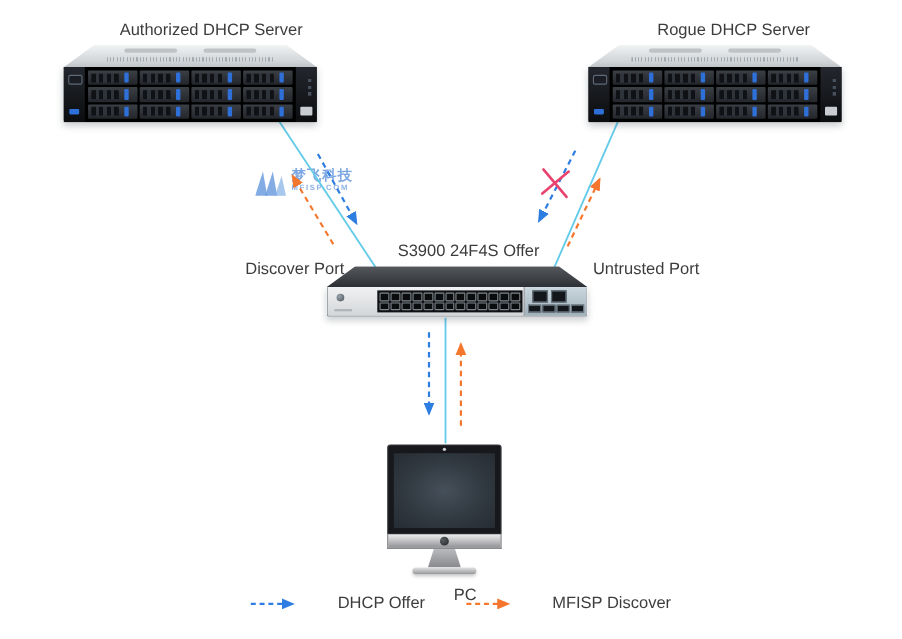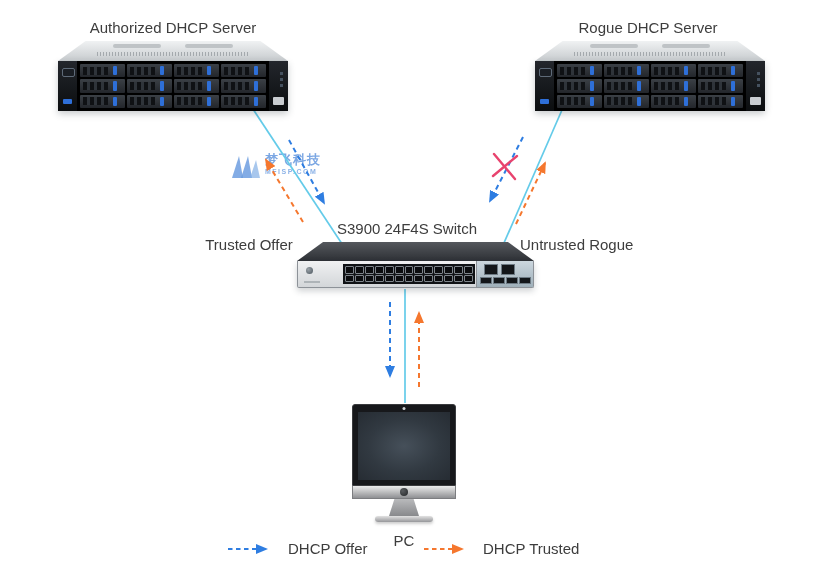--- a/index.html
+++ b/index.html
@@ -1,20 +1,20 @@
 <!DOCTYPE html>
 <html><head>
 <meta charset="utf-8">
 <style>
   html,body{margin:0;padding:0;background:#ffffff;}
   #stage{
     position:relative;width:820px;height:581px;background:#ffffff;overflow:hidden;
     font-family:"Liberation Sans","DejaVu Sans",sans-serif;color:#3d3d3d;
   }
-  .lbl{position:absolute;font-size:15px;color:#3d3d3d;white-space:nowrap;z-index:5;}
+  .lbl{position:absolute;font-size:15px;color:#3d3d3d;white-space:nowrap;z-index:5;margin-left:19px;}
   .lbl.center{transform:translateX(-50%);}
 
   
   #wires{position:absolute;left:0;top:0;z-index:2;}
 
   
   .watermark{position:absolute;left:232px;top:152px;z-index:1;display:flex;opacity:.85;}
   .wm-logo{width:30px;height:28px;}
   .wm-text{margin-left:3px;}
   .wm-cn{font-size:13px;font-weight:bold;color:rgba(74,134,216,.85);letter-spacing:1px;line-height:16px;}
@@ -123,23 +123,23 @@
 
     <line x1="390" y1="302" x2="390" y2="376" stroke="#2e7de1" stroke-width="2" stroke-dasharray="5 4" marker-end="url(#mblue)"></line>
     <line x1="419" y1="387" x2="419" y2="313" stroke="#f5772e" stroke-width="2" stroke-dasharray="5 4" marker-end="url(#morange)"></line>
 
     <line x1="228" y1="549" x2="266" y2="549" stroke="#2e7de1" stroke-width="2" stroke-dasharray="4.5 3.5" marker-end="url(#mblue)"></line>
     <line x1="424" y1="549" x2="462" y2="549" stroke="#f5772e" stroke-width="2" stroke-dasharray="4.5 3.5" marker-end="url(#morange)"></line>
   </svg>
 
   <div class="lbl center" style="left:173px;top:19px;">Authorized DHCP Server</div>
   <div class="lbl center" style="left:648px;top:19px;">Rogue DHCP Server</div>
-  <div class="lbl center" style="left:407px;top:220px;">S3900 24F4S Switch</div>
-  <div class="lbl center" style="left:249px;top:236px;">Trusted Offer</div>
-  <div class="lbl" style="left:520px;top:236px;">Untrusted Rogue</div>
+  <div class="lbl center" style="left:407px;top:220px;">S3900 24F4S Offer</div>
+  <div class="lbl center" style="left:249px;top:236px;">Discover Port</div>
+  <div class="lbl" style="left:520px;top:236px;">Untrusted Port</div>
   <div class="lbl center" style="left:404px;top:532px;">PC</div>
 
   <div class="server" style="left:58px;top:41px;">
     <div class="server-top">
       <div class="slot s1"></div>
         <div class="slot s2"></div>
         <div class="vent"></div>
     </div>
     <div class="server-body">
       <div class="ear">
@@ -251,15 +251,15 @@
       <div class="pc-display"></div>
     </div>
     <div class="pc-chin">
         <div class="dot"></div>
       </div>
     <div class="pc-stand"></div>
     <div class="pc-base"></div>
   </div>
 
   <div class="lbl" style="left:288px;top:540px;">DHCP Offer</div>
-  <div class="lbl" style="left:483px;top:540px;">DHCP Trusted</div>
+  <div class="lbl" style="left:483px;top:540px;">MFISP Discover</div>
 
 </div>
 
 </body></html>

